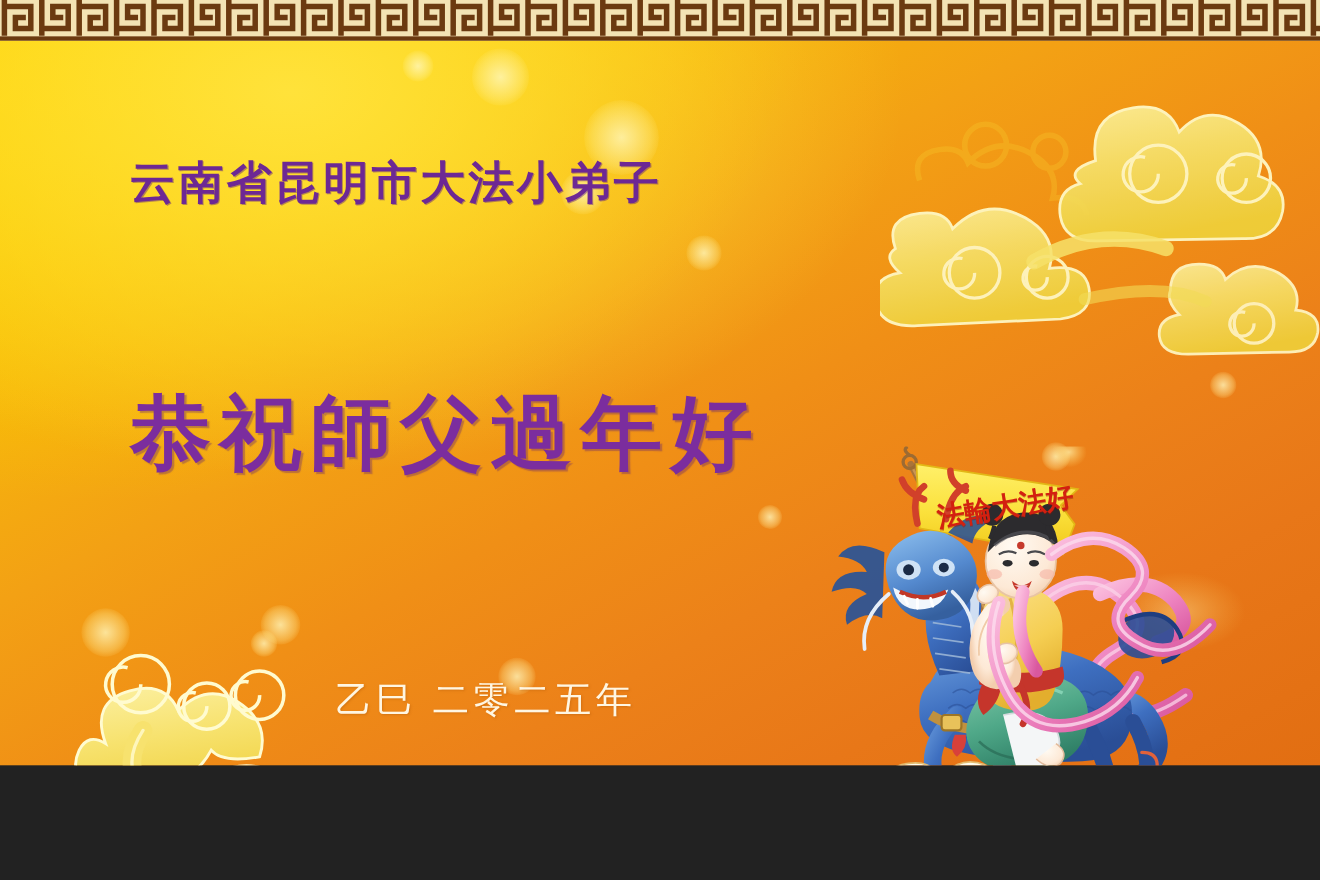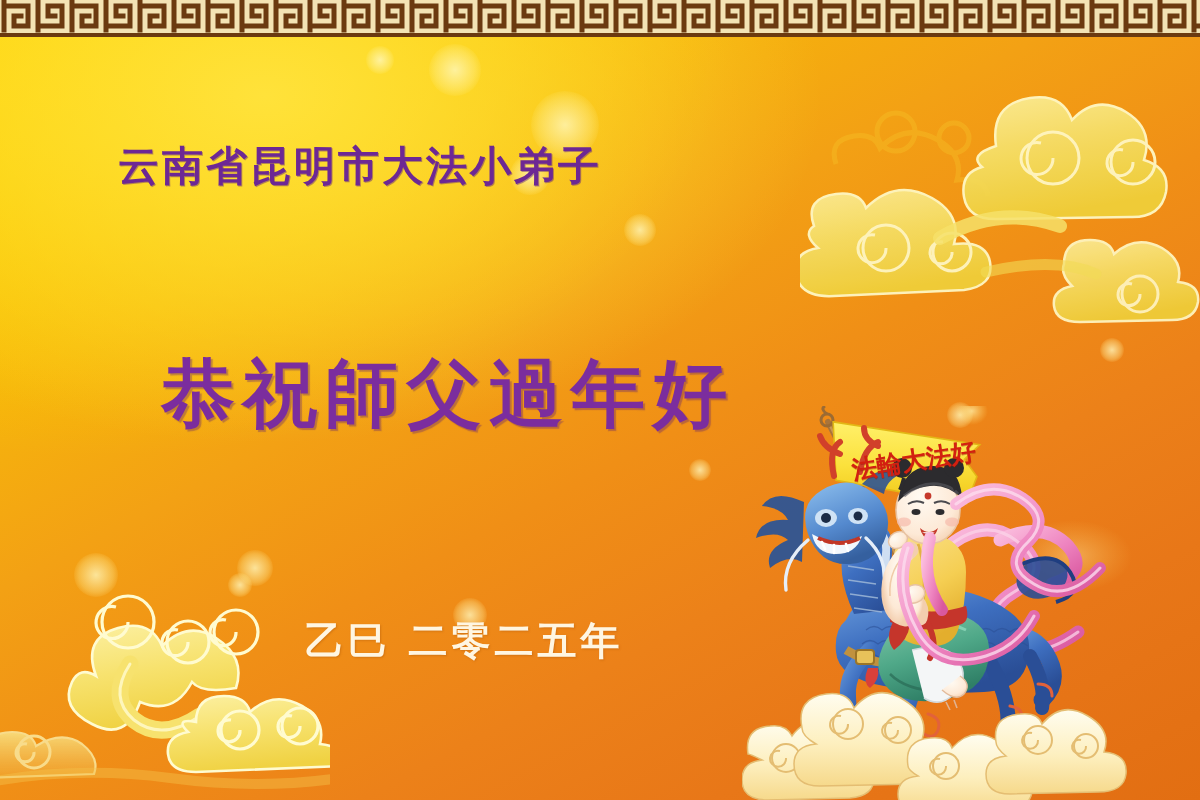--- a/index.html
+++ b/index.html
@@ -3,21 +3,21 @@
 <meta charset="utf-8">
 <style>
   html, body {
     margin: 0;
     padding: 0;
     background: #222;
   }
   #card {
     position: relative;
     width: 1200px;
-    height: 800px;
+    height: 696px;
     overflow: hidden;
     font-family: "DejaVu Sans", "Liberation Sans", sans-serif;
     background:
       radial-gradient(ellipse 900px 560px at 22% 12%, #FFE23A 0%, rgba(255,226,58,0) 62%),
       radial-gradient(ellipse 1100px 760px at 8% 2%, #FFD400 0%, rgba(255,212,0,0) 58%),
       linear-gradient(152deg,
         #F9CE00 0%,
         #F8C402 13%,
         #F6B40C 27%,
         #F3A114 41%,
@@ -85,29 +85,28 @@
   }
   #greet-2 {
     position: absolute;
     left: 118px;
     top: 345px;
     font-size: 74px;
     letter-spacing: 8px;
     color: #7B2D9E;
     text-shadow: 2px 2px 1px rgba(85,25,120,0.35);
     z-index: 25;
-    margin-left: 43px;
   }
   #datestamp {
     position: absolute;
     left: 305px;
     top: 614px;
-    font-size: 39px;
+    font-size: 33px;
     letter-spacing: 4px;
-    font-weight: bold;
+    font-weight: normal;
     color: #FFF6E2;
     text-shadow: 1px 1px 2px rgba(180,90,10,0.45);
     z-index: 25;
   }
 
   
   #illustration {
     position: absolute;
     left: 742px;
     top: 406px;

